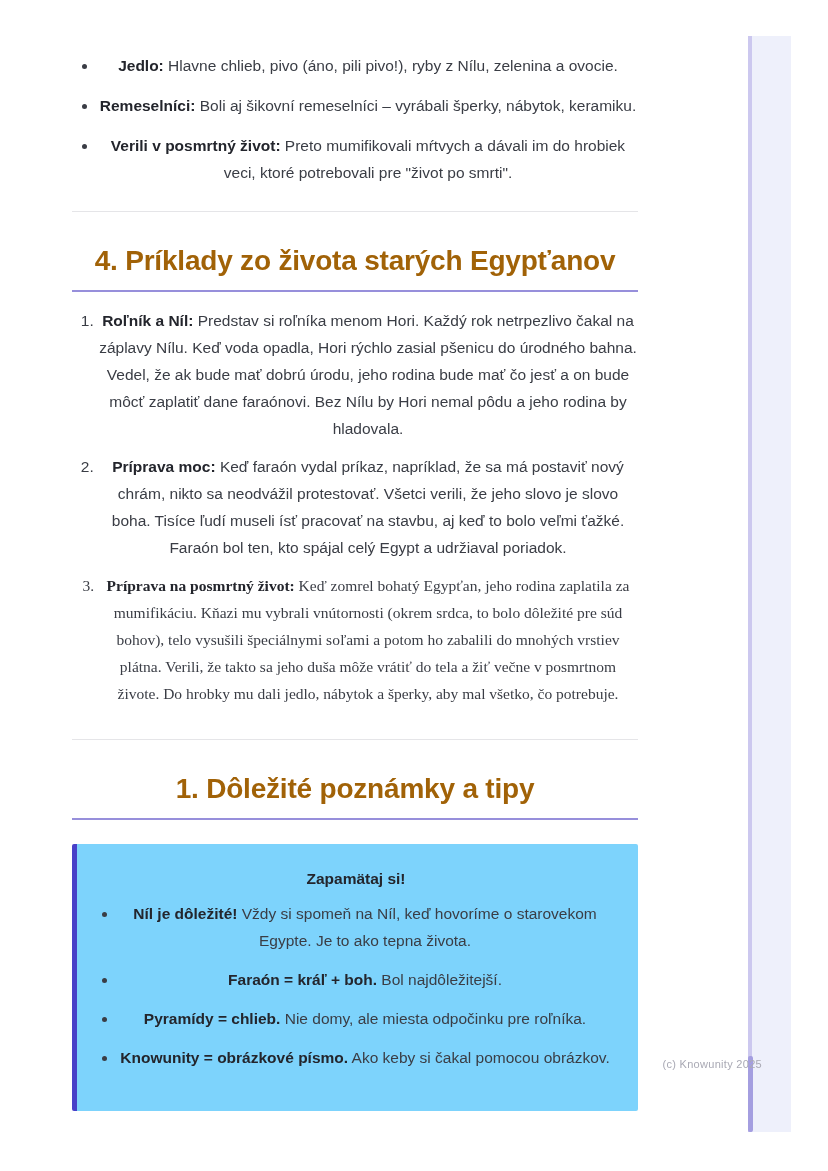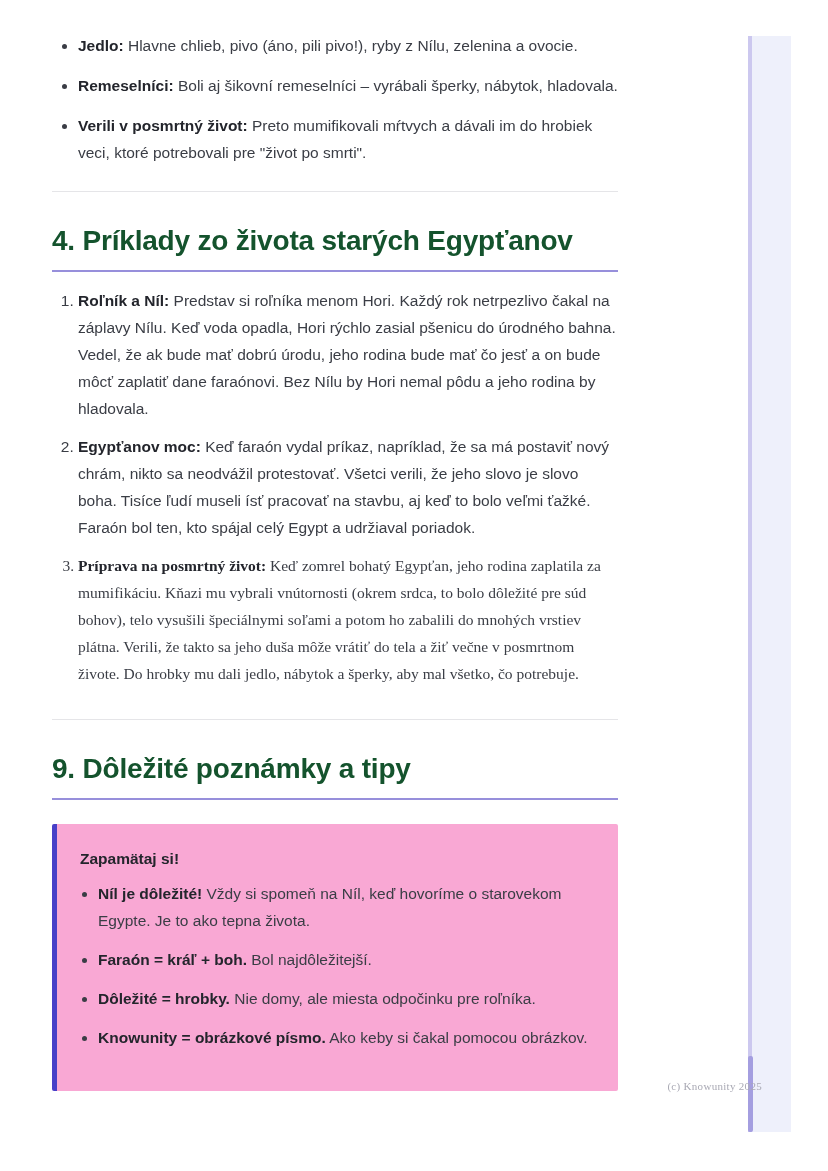--- a/index.html
+++ b/index.html
@@ -9,25 +9,26 @@
     background: #ffffff;
     position: relative;
     overflow: hidden;
     font-family: "Liberation Sans", "DejaVu Sans", sans-serif;
     color: #3a3d45;
     -webkit-font-smoothing: antialiased;
   }
 
   .content {
     position: absolute;
-    left: 52px; top: 0;
+    left: 72px; top: 0;
     width: 566px;
-    padding-top: 32px;
+    padding-top: 52px;
     font-size: 15.5px;
     line-height: 27px;
+    text-align: center;
   }
 
   b, strong, .lead { color: #23252c; font-weight: 700; }
 
   ul.top-bullets {
     margin: 0; padding: 0 0 0 26px;
     list-style: disc;
   }
   ul.top-bullets li { margin-bottom: 13px; }
   ul.top-bullets li:last-child { margin-bottom: 16px; }
@@ -38,68 +39,67 @@
     margin: 0;
     height: 0;
   }
   .divider-1 { margin-top: 25px; }
   .divider-2 { margin-top: 32px; }
 
   h2.section-heading {
     font-size: 28px;
     line-height: 33px;
     font-weight: 700;
-    color: #14532d;
+    color: #a16207;
     letter-spacing: -0.2px;
     margin: 32px 0 0 0;
     padding-bottom: 13px;
     border-bottom: 2px solid #9density;
     border-bottom: 2px solid #978fdb;
   }
 
   p.intro { margin: 21px 0 0 0; line-height: 24px; }
 
   ol.numbered-list {
     margin: 15px 0 6px 0;
     padding: 0 0 0 26px;
     list-style: decimal;
   }
   ol.numbered-list li { margin-bottom: 11px; }
   ol.numbered-list li:last-child { margin-bottom: 0; font-family: Liberation Serif, serif; }
 
   .note-box {
     margin-top: 24px;
-    background: #f9a8d4;
+    background: #7dd3fc;
     border-left: 5px solid #4840c8;
     border-radius: 2px;
     padding: 21px 26px 40px 23px;
   }
   .note-box .note-title {
     font-weight: 700;
     color: #23252c;
     margin: 0 0 8px 0;
   }
   .note-box ul {
     margin: 0; padding: 0 0 0 18px;
     list-style: disc;
   }
   .note-box ul li { margin-bottom: 12px; }
   .note-box ul li:last-child { margin-bottom: 0; }
 
   .copyright {
     position: absolute;
-    top: 1080px;
+    top: 1058px;
     left: 0;
     width: 762px;
     text-align: right;
     font-size: 11px;
     letter-spacing: 0.3px;
     color: #a9a9b4;
     z-index: 3;
-    font-family: Liberation Serif, serif;
   }
 
   .right-strip {
     position: absolute;
     left: 748px; top: 36px;
     width: 43px; height: 1096px;
     background: #eef0fb;
     z-index: 2;
   }
   .right-strip .track-edge {
@@ -116,45 +116,45 @@
     border-radius: 2px;
   }
 </style>
 </head>
 <body>
 
 <div class="content">
 
   <ul class="top-bullets">
     <li><strong>Jedlo:</strong> <span>Hlavne chlieb, pivo (áno, pili pivo!), ryby z Nílu, zelenina a ovocie.</span></li>
-    <li><strong>Remeselníci:</strong> <span>Boli aj šikovní remeselníci – vyrábali šperky, nábytok, hladovala.</span></li>
+    <li><strong>Remeselníci:</strong> <span>Boli aj šikovní remeselníci – vyrábali šperky, nábytok, keramiku.</span></li>
     <li><strong>Verili v posmrtný život:</strong> <span>Preto mumifikovali mŕtvych a dávali im do hrobiek veci, ktoré potrebovali pre "život po smrti".</span></li>
   </ul>
 
   <hr class="divider divider-1">
 
   <h2 class="section-heading">4. Príklady zo života starých Egypťanov</h2>
 
 
   <ol class="numbered-list">
     <li><strong>Roľník a Níl:</strong> <span>Predstav si roľníka menom Hori. Každý rok netrpezlivo čakal na záplavy Nílu. Keď voda opadla, Hori rýchlo zasial pšenicu do úrodného bahna. Vedel, že ak bude mať dobrú úrodu, jeho rodina bude mať čo jesť a on bude môcť zaplatiť dane faraónovi. Bez Nílu by Hori nemal pôdu a jeho rodina by hladovala.</span></li>
-    <li><strong>Egypťanov moc:</strong> <span>Keď faraón vydal príkaz, napríklad, že sa má postaviť nový chrám, nikto sa neodvážil protestovať. Všetci verili, že jeho slovo je slovo boha. Tisíce ľudí museli ísť pracovať na stavbu, aj keď to bolo veľmi ťažké. Faraón bol ten, kto spájal celý Egypt a udržiaval poriadok.</span></li>
+    <li><strong>Príprava moc:</strong> <span>Keď faraón vydal príkaz, napríklad, že sa má postaviť nový chrám, nikto sa neodvážil protestovať. Všetci verili, že jeho slovo je slovo boha. Tisíce ľudí museli ísť pracovať na stavbu, aj keď to bolo veľmi ťažké. Faraón bol ten, kto spájal celý Egypt a udržiaval poriadok.</span></li>
     <li><strong>Príprava na posmrtný život:</strong> <span>Keď zomrel bohatý Egypťan, jeho rodina zaplatila za mumifikáciu. Kňazi mu vybrali vnútornosti (okrem srdca, to bolo dôležité pre súd bohov), telo vysušili špeciálnymi soľami a potom ho zabalili do mnohých vrstiev plátna. Verili, že takto sa jeho duša môže vrátiť do tela a žiť večne v posmrtnom živote. Do hrobky mu dali jedlo, nábytok a šperky, aby mal všetko, čo potrebuje.</span></li>
   </ol>
 
   <hr class="divider divider-2">
 
-  <h2 class="section-heading">9. Dôležité poznámky a tipy</h2>
+  <h2 class="section-heading">1. Dôležité poznámky a tipy</h2>
 
   <div class="note-box">
     <p class="note-title">Zapamätaj si!</p>
     <ul>
       <li><strong>Níl je dôležité!</strong> <span>Vždy si spomeň na Níl, keď hovoríme o starovekom Egypte. Je to ako tepna života.</span></li>
       <li><strong>Faraón = kráľ + boh.</strong> <span>Bol najdôležitejší.</span></li>
-      <li><strong>Dôležité = hrobky.</strong> <span>Nie domy, ale miesta odpočinku pre roľníka.</span></li>
+      <li><strong>Pyramídy = chlieb.</strong> <span>Nie domy, ale miesta odpočinku pre roľníka.</span></li>
       <li><strong>Knowunity = obrázkové písmo.</strong> <span>Ako keby si čakal pomocou obrázkov.</span></li>
     </ul>
   </div>
 
 </div>
 
 <div class="copyright">(c) Knowunity 2025</div>
 
 <div class="right-strip">
   <div class="track-edge"></div>

